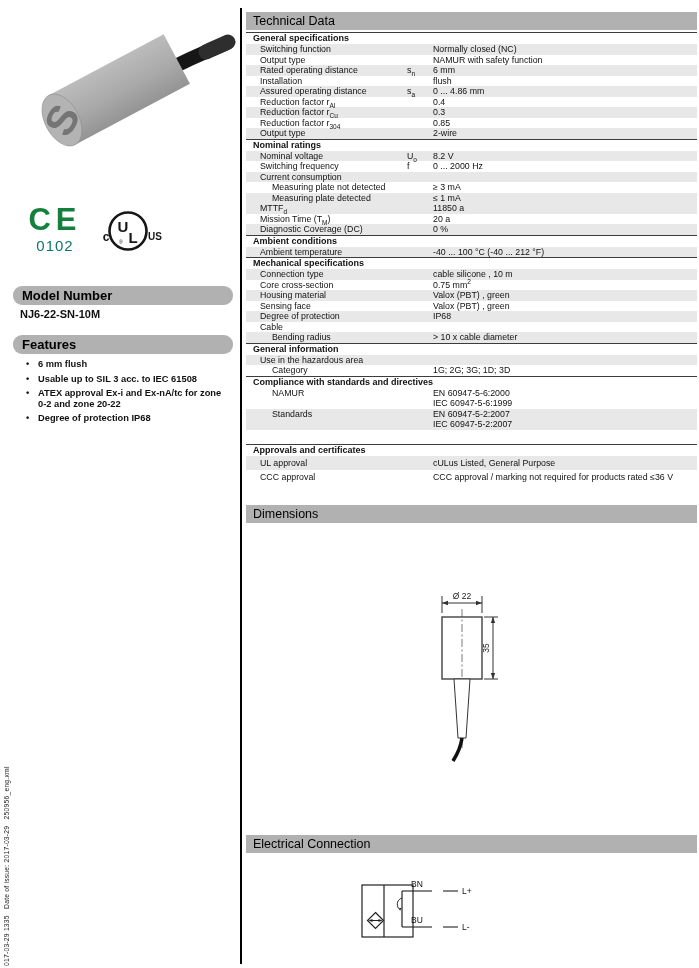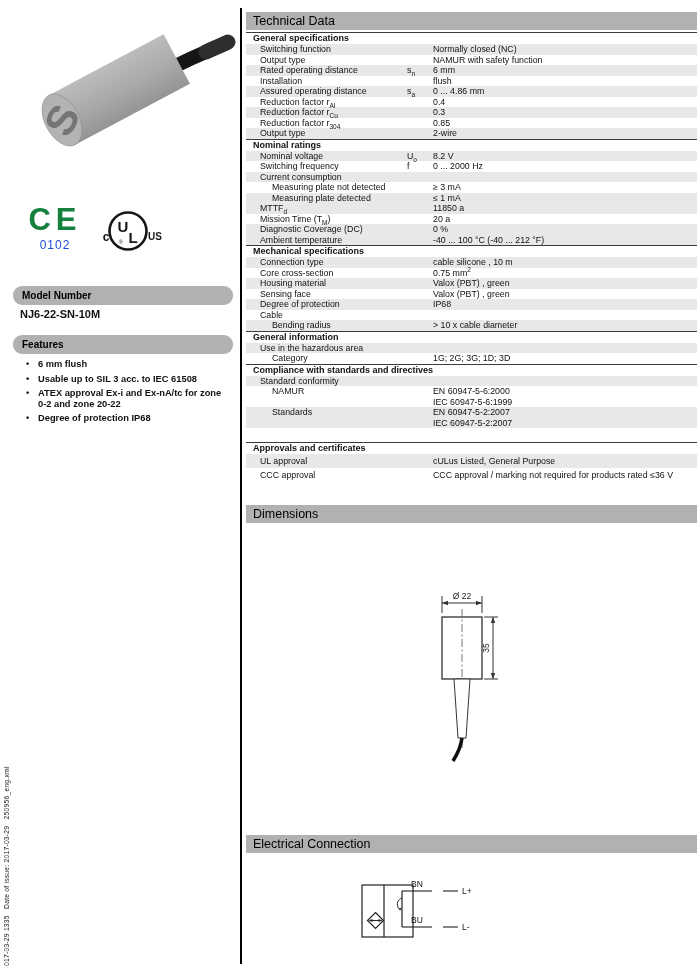--- a/index.html
+++ b/index.html
@@ -34,36 +34,36 @@
   .trow.alt{background:#e8e8e8;}
   .trow.tall{min-height:14px;padding-top:2px;box-sizing:border-box;}
   .lab{padding-left:14px;}
   .lab.ind2{padding-left:26px;}
   .sym,.val{padding-left:1px;}
   sub{font-size:6.5px;line-height:0;}
   sup{font-size:6.5px;line-height:0;}
   
   .left-bar{
     position:absolute;left:13px;width:220px;height:19px;background:#b1b1b1;
-    font-weight:bold;font-size:10px;line-height:19px;padding-left:9px;
+    font-weight:bold;font-size:13px;line-height:19px;padding-left:9px;
     box-sizing:border-box;color:#000;border-radius:9px;
   }
   #bar-model{top:286px;}
   #bar-features{top:335px;}
   .model-value{position:absolute;left:20px;top:308px;font-weight:bold;font-size:11px;}
   .features-list{position:absolute;left:13px;top:359px;width:215px;margin:0;padding:0;list-style:none;}
   .features-list li{
     position:relative;padding-left:25px;margin-bottom:4px;
     font-weight:bold;font-size:9.3px;line-height:10.5px;
   }
   .features-list li::before{content:"\2022";position:absolute;left:13px;top:0;}
   
   .ce-block{position:absolute;left:26px;top:203px;width:58px;text-align:center;}
   .ce-letters{font-size:31px;font-weight:600;letter-spacing:5px;color:#15803d;line-height:34px;}
-  .ce-number{font-size:12px;color:#1d4ed8;line-height:17px;letter-spacing:1px;}
+  .ce-number{font-size:15px;color:#0f766e;line-height:17px;letter-spacing:1px;}
   svg{position:absolute;}
   #product-svg{left:0;top:30px;}
   #ul-svg{left:95px;top:205px;}
   #dim-svg{left:380px;top:580px;}
   #elec-svg{left:355px;top:870px;}
 </style>
 </head>
 <body>
 
 <div class="vline"></div>
@@ -196,20 +196,21 @@
     <div class="trow">
       <div class="lab">Mission Time (T<sub>M</sub>)</div>
       <div class="sym"></div>
       <div class="val">20 a</div>
     </div>
     <div class="trow alt">
       <div class="lab">Diagnostic Coverage (DC)</div>
       <div class="sym"></div>
       <div class="val">0 %</div>
     </div>
+    <div class="sec-header">Ambient conditions</div>
     <div class="trow alt">
       <div class="lab">Ambient temperature</div>
       <div class="sym"></div>
       <div class="val">-40 ... 100 °C (-40 ... 212 °F)</div>
     </div>
     <div class="sec-header">Mechanical specifications</div>
     <div class="trow alt">
       <div class="lab">Connection type</div>
       <div class="sym"></div>
       <div class="val">cable silicone , 10 m</div>
@@ -248,25 +249,20 @@
     <div class="trow alt">
       <div class="lab">Use in the hazardous area</div>
       <div class="sym"></div>
     </div>
     <div class="trow">
       <div class="lab ind2">Category</div>
       <div class="sym"></div>
       <div class="val">1G; 2G; 3G; 1D; 3D</div>
     </div>
     <div class="sec-header">Compliance with standards and directives</div>
-    <div class="trow alt">
-      <div class="lab">Standard conformity</div>
-      <div class="sym"></div>
-      <div class="val"></div>
-    </div>
     <div class="trow">
       <div class="lab ind2">NAMUR</div>
       <div class="sym"></div>
       <div class="val">EN 60947-5-6:2000<br>IEC 60947-5-6:1999</div>
     </div>
     <div class="trow alt">
       <div class="lab ind2">Standards</div>
       <div class="sym"></div>
       <div class="val">EN 60947-5-2:2007<br>IEC 60947-5-2:2007</div>
     </div>

